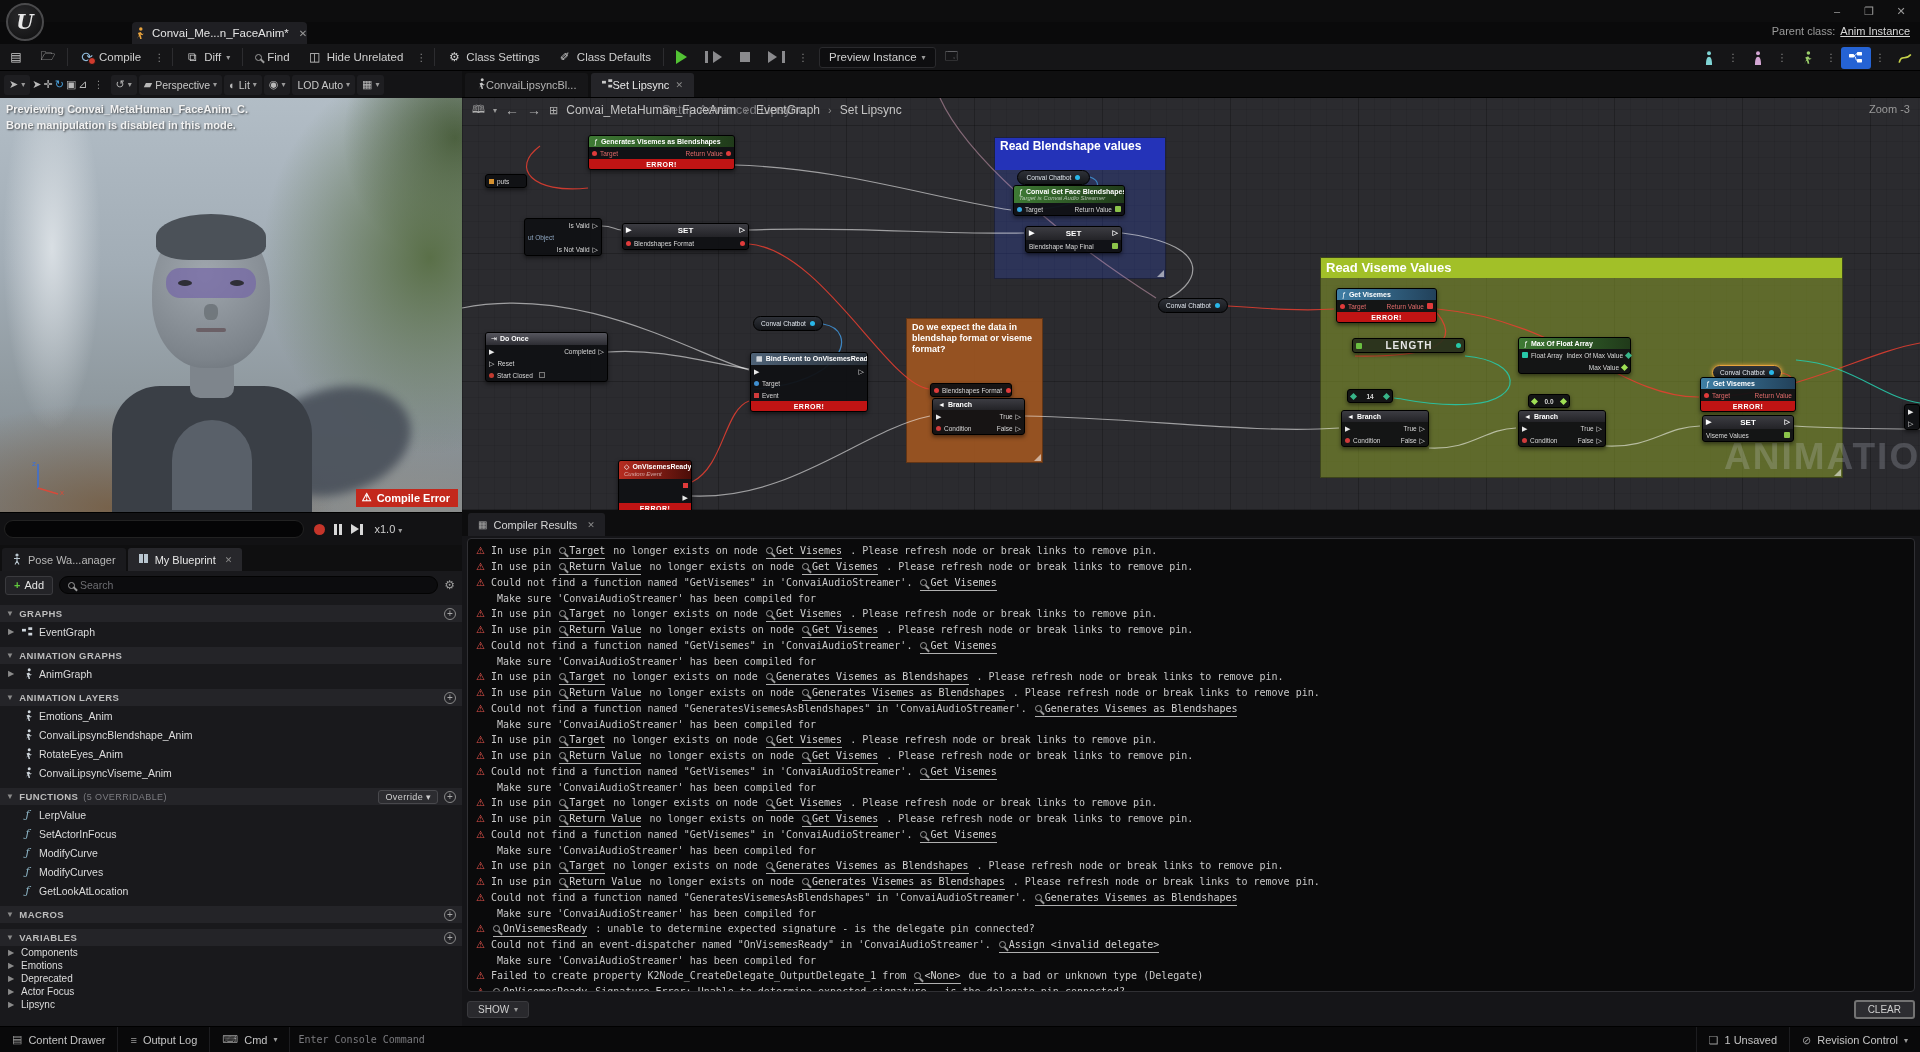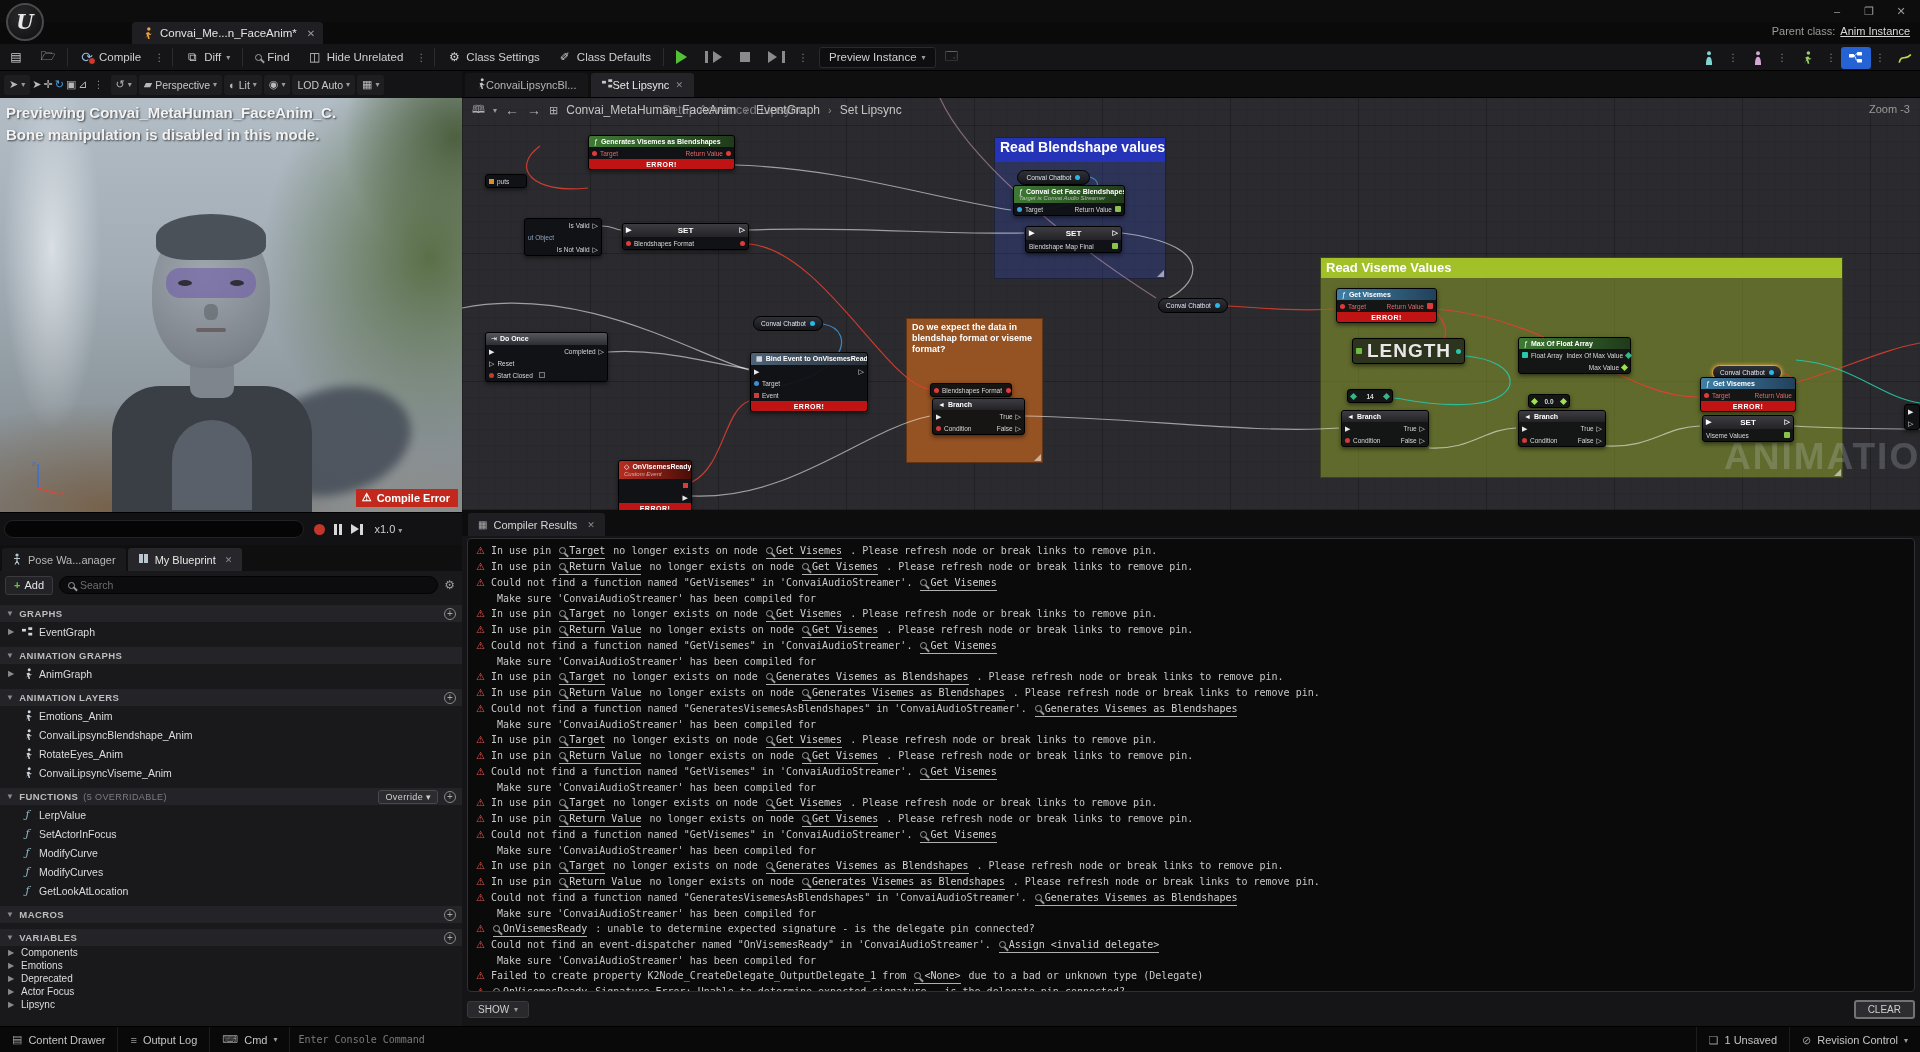--- a/index.html
+++ b/index.html
@@ -12,21 +12,21 @@
   #ue-logo { position:absolute; left:6px; top:3px; width:38px; height:38px; border-radius:50%;
     background:radial-gradient(circle at 40% 35%, #2a2a2c, #0e0e0f); border:2px solid #4a4a4c; z-index:50;
     display:flex; align-items:center; justify-content:center; font-family:"DejaVu Serif", serif;
     font-style:italic; font-weight:bold; font-size:20px; color:#e8e8e8; }
   #menu-bar { position:absolute; left:52px; top:0; height:22px; display:flex; align-items:center; }
   .menu-item { padding:0 11px; font-size:11.5px; color:#cfcfcf; height:22px; line-height:22px; cursor:default; }
   .win-btns { position:absolute; right:4px; top:0; height:22px; display:flex; align-items:center; gap:14px;
     color:#9a9a9a; font-size:11px; padding-right:6px; }
   .win-btns span { width:18px; text-align:center; }
   #asset-tab { position:absolute; left:132px; top:0; height:22px; background:#1f1f23; border-radius:4px 4px 0 0;
-    display:flex; align-items:center; padding:0 8px; gap:6px; font-size:11.5px; color:#e4e4e4; }
+    display:flex; align-items:center; padding:0 0; gap:6px; font-size:11.5px; color:#e4e4e4; }
   #asset-tab .close { color:#9a9a9a; font-size:10px; margin-left:4px; }
   #parent-class { position:absolute; right:10px; top:25px; font-size:11px; color:#9a9a9a; }
   #parent-class a { color:#d8d8d8; text-decoration:underline; margin-left:5px; }
 
   
   #toolbar { position:absolute; left:0; top:44px; width:1920px; height:27px; background:#151517;
     border-bottom:1px solid #000; display:flex; align-items:center; font-size:11.5px; }
   .tb-btn { display:flex; align-items:center; gap:5px; padding:0 9px; height:27px; color:#cfcfcf; cursor:default; }
   .tb-sep { width:1px; height:18px; background:#2c2c2f; margin:0 3px; }
   .tb-dots { color:#8a8a8a; font-size:10px; padding:0 4px; letter-spacing:1px; }
@@ -56,21 +56,21 @@
     border-radius:3px; white-space:nowrap; }
   .vp-ico { font-size:11px; color:#b8b8b8; }
   #vp-photo { position:absolute; left:0; top:27px; width:462px; height:414px; overflow:hidden;
     background:
       radial-gradient(ellipse 240px 280px at 430px 160px, rgba(86,108,66,0.95), rgba(86,108,66,0) 70%),
       radial-gradient(ellipse 160px 180px at 455px 40px,  rgba(60,80,48,0.9),  rgba(60,80,48,0) 70%),
       radial-gradient(ellipse 70px 260px  at 52px 150px,  rgba(226,231,235,0.85), rgba(226,231,235,0) 70%),
       radial-gradient(ellipse 300px 140px at 110px 410px, rgba(118,94,68,0.9), rgba(118,94,68,0) 75%),
       radial-gradient(ellipse 220px 120px at 400px 420px, rgba(148,147,142,0.8), rgba(148,147,142,0) 75%),
       linear-gradient(180deg,#b2bdc6 0%,#a2adb6 40%,#909aa0 70%,#7e858a 100%); }
-  #vp-overlay { position:absolute; left:6px; top:4px; font-size:15px; font-weight:bold; color:#f2f2f2;
+  #vp-overlay { position:absolute; left:6px; top:4px; font-size:11px; font-weight:bold; color:#f2f2f2;
     text-shadow:1px 1px 2px rgba(0,0,0,0.65); line-height:1.45; }
   .mh-shadow { position:absolute; left:262px; top:290px; width:150px; height:105px; background:#49505a;
     border-radius:45% 55% 50% 50%; transform:rotate(-18deg); filter:blur(5px); opacity:0.9; }
   .mh-torso { position:absolute; left:112px; top:288px; width:200px; height:130px; background:#3a3f46;
     border-radius:48px 48px 0 0; }
   .mh-chest { position:absolute; left:60px; top:34px; width:80px; height:90px; background:#596069; border-radius:40px 40px 0 0; }
   .mh-neck { position:absolute; left:190px; top:258px; width:44px; height:42px; background:#7e858c; border-radius:10px; }
   .mh-head { position:absolute; left:152px; top:118px; width:118px; height:152px;
     background:radial-gradient(circle at 45% 38%, #a0a7ae, #7c838a 75%, #666d74); border-radius:52% 52% 46% 46%; }
   .mh-cap { position:absolute; left:4px; top:-2px; width:110px; height:46px; background:#4b5158; border-radius:50% 50% 30% 30%; }
@@ -145,21 +145,21 @@
   #breadcrumb .bc-sep { color:#8a8a8a; font-size:11px; }
   #ghost-comment { position:absolute; left:200px; top:4px; font-size:13px; color:rgba(205,205,210,0.5); z-index:25; }
   #zoom-label { position:absolute; right:10px; top:5px; font-size:11px; color:#9a9a9a; z-index:30; }
   #watermark { position:absolute; left:1262px; top:338px; font-size:37px; font-weight:bold;
     color:rgba(210,216,226,0.22); letter-spacing:2px; z-index:8; }
   .gcomment { position:absolute; z-index:2; border:1px solid rgba(0,0,0,0.35); }
   .gcomment .ctitle { font-weight:bold; color:#fff; padding:1px 5px; white-space:nowrap; overflow:hidden; }
   .gcomment::after { content:""; position:absolute; right:1px; bottom:1px; width:0; height:0;
     border-left:7px solid transparent; border-bottom:7px solid rgba(255,255,255,0.55); }
   .c-blue { background:rgba(52,74,196,0.28); }
-  .c-blue .ctitle { background:#2433b8; font-size:14px; height:24px; }
+  .c-blue .ctitle { background:#2433b8; font-size:12px; height:32px; }
   .c-green { background:rgba(138,158,42,0.55); }
   .c-green .ctitle { background:#a2c028; font-size:13px; height:20px; line-height:18px; }
   .c-orange { background:rgba(158,86,34,0.92); }
   .c-orange .ctitle { background:transparent; font-size:9px; line-height:1.2; white-space:normal; padding:3px 5px; }
   .gpill { position:absolute; z-index:10; height:15px; background:linear-gradient(180deg,#2e3138,#14161a);
     border:1px solid #000; border-radius:8px; display:flex; align-items:center; justify-content:center;
     gap:4px; font-size:6.5px; color:#e0e6ee; }
   .gpill .pin-d { width:5px; height:5px; border-radius:50%; }
   .gpill.sel { border-color:#e8a33d; box-shadow:0 0 4px #e8a33d; }
   .gnode { position:absolute; z-index:10; background:rgba(16,17,20,0.95); border:1px solid #000;
@@ -173,21 +173,21 @@
   .ghdr .hexec { position:absolute; top:2px; font-size:7px; color:#fff; }
   .h-dark  { background:linear-gradient(180deg,#3c3c42,#232327); }
   .h-gray  { background:linear-gradient(180deg,#56565e,#2d2d33); }
   .h-green { background:linear-gradient(90deg,#3e7a34,#203a1a); }
   .h-teal  { background:linear-gradient(90deg,#3f7fa6,#22415a); }
   .h-steel { background:linear-gradient(90deg,#4e6277,#272e36); }
   .h-red   { background:linear-gradient(90deg,#b62c20,#4a0d08); }
   .grow { display:flex; align-items:center; justify-content:space-between; padding:1px 3px; min-height:12px; gap:4px; }
   .grow .side { display:flex; align-items:center; gap:3px; white-space:nowrap; }
   .grow .ctr { flex:1; text-align:center; font-weight:bold; }
-  .grow .ctr.big { font-size:19px; letter-spacing:1px; color:#e8e8e8; }
+  .grow .ctr.big { font-size:10px; letter-spacing:1px; color:#e8e8e8; }
   .gerr { background:#c01414; color:#fff; font-size:7px; font-weight:bold; text-align:center;
     padding:1.5px 0; border-radius:0 0 2px 2px; letter-spacing:0.5px; }
   .p-e { font-size:7px; color:#e8e8e8; line-height:1; }
   .p-d { width:5px; height:5px; border-radius:50%; }
   .p-s { width:5px; height:5px; }
   .p-g { width:6px; height:6px; border-radius:1px;
     background-image:linear-gradient(rgba(0,0,0,0.6) 1px, transparent 1px), linear-gradient(90deg, rgba(0,0,0,0.6) 1px, transparent 1px);
     background-size:2px 2px; }
   .p-m { width:5px; height:5px; transform:rotate(45deg); }
   .p-cb { width:6px; height:6px; border:1px solid #777; background:#1c1c1f; margin-left:3px; }

